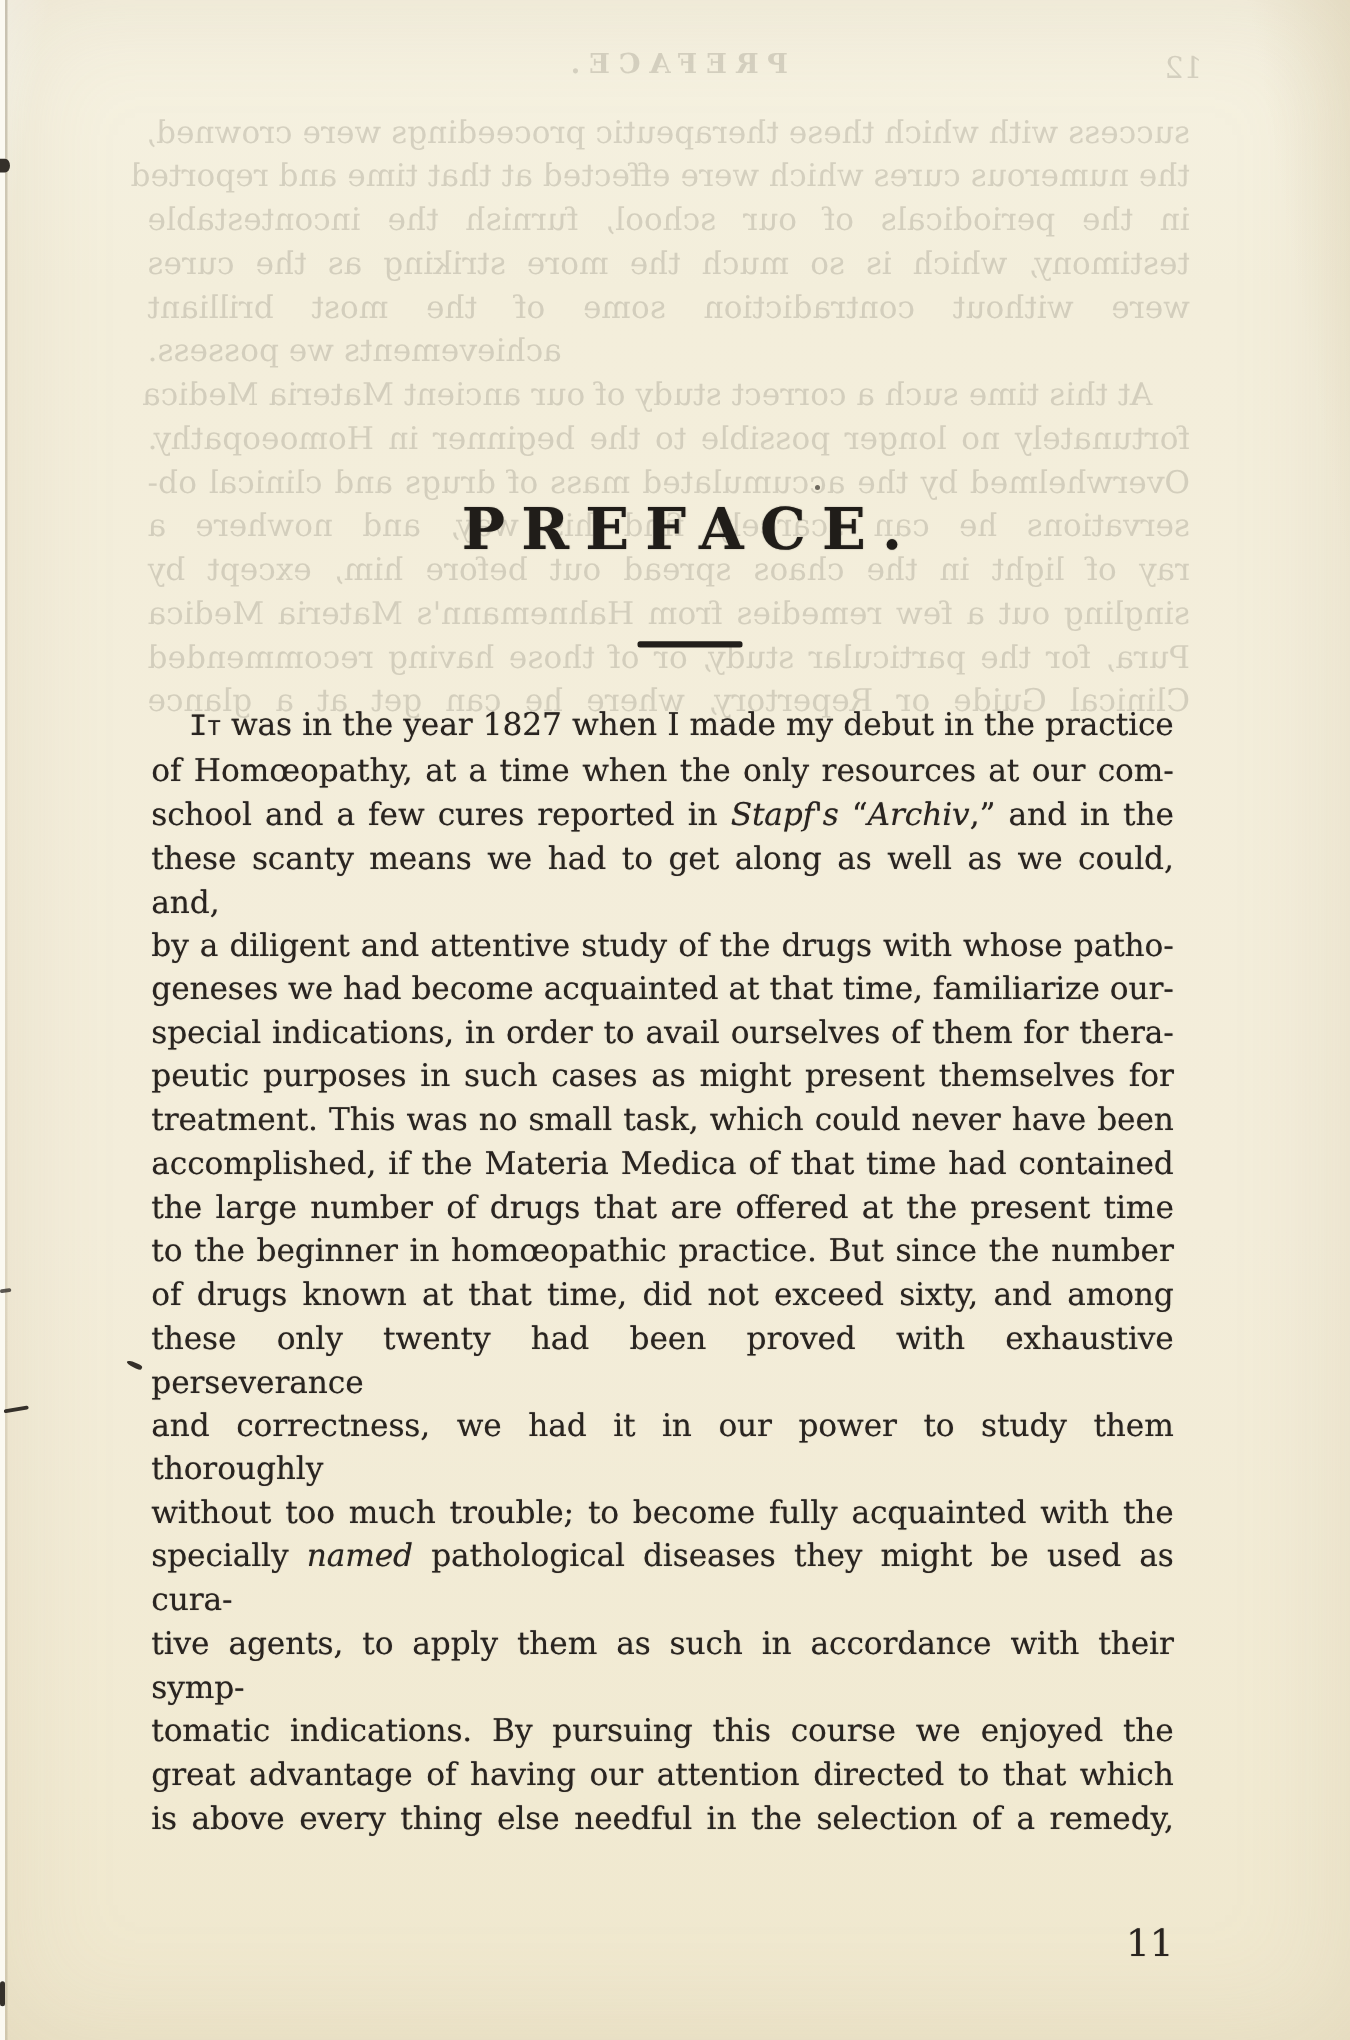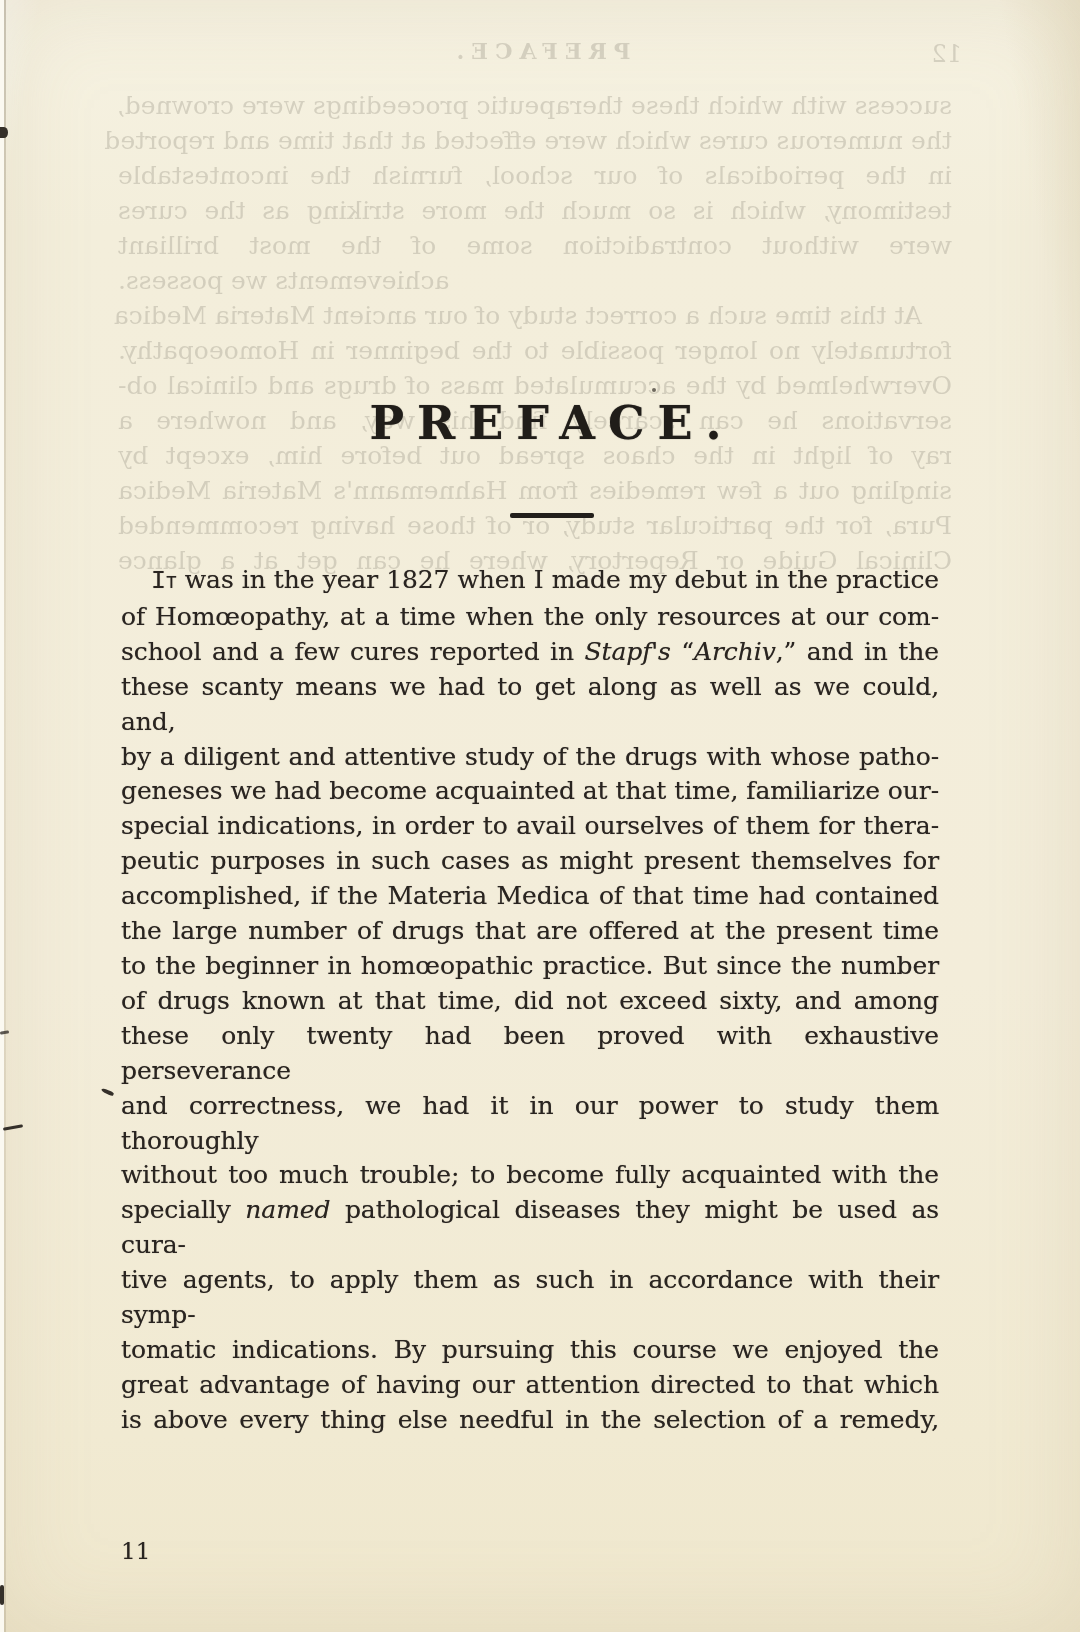--- a/index.html
+++ b/index.html
@@ -82,22 +82,22 @@
     color: #292420;
     text-shadow: 0 0 0.7px rgba(41,36,32,0.55);
   }
   .bline { text-align: justify; text-align-last: justify; }
   .bline.indent { text-indent: 30px; }
   .seg-i { font-style: italic; }
   .seg-sc { font-variant: small-caps; font-family: Liberation Mono, monospace; }
 
   .folio {
     position: absolute; top: 1538px; left: 121px; width: 818px;
-    text-align: left;
-    font-size: 23px;
+    text-align: right;
+    font-size: 30px;
     color: #292420;
     text-shadow: 0 0 0.7px rgba(41,36,32,0.55);
   }
 
   
   .speck { position: absolute; background: #35302a; pointer-events: none; }
   .speck.s1 { left: 0;   top: 127px;  width: 8px;  height: 11px; border-radius: 0 60% 60% 0; }
   .speck.s2 { left: 0;   top: 1031px; width: 9px;  height: 3px;  border-radius: 2px; transform: rotate(-8deg); opacity:.8; }
   .speck.s3 { left: 101px; top: 1090px; width: 13px; height: 4px; border-radius: 60% 40% 40% 60%; transform: rotate(24deg); }
   .speck.s4 { left: 3px; top: 1126px; width: 20px; height: 3px;  border-radius: 2px; transform: rotate(-10deg); }
@@ -139,20 +139,21 @@
 
   <div class="body-text">
       <div class="bline indent"><span class="seg-sc">It</span><span> was in the year 1827 when I made my debut in the practice</span></div>
       <div class="bline"><span>of Homœopathy, at a time when the only resources at our com-</span></div>
       <div class="bline"><span>school and a few cures reported in </span><span class="seg-i">Stapf's</span><span> “</span><span class="seg-i">Archiv</span><span>,” and in the</span></div>
       <div class="bline"><span>these scanty means we had to get along as well as we could, and,</span></div>
       <div class="bline"><span>by a diligent and attentive study of the drugs with whose patho-</span></div>
       <div class="bline"><span>geneses we had become acquainted at that time, familiarize our-</span></div>
       <div class="bline"><span>special indications, in order to avail ourselves of them for thera-</span></div>
       <div class="bline"><span>peutic purposes in such cases as might present themselves for</span></div>
+      <div class="bline"><span>treatment.  This was no small task, which could never have been</span></div>
       <div class="bline"><span>accomplished, if the Materia Medica of that time had contained</span></div>
       <div class="bline"><span>the large number of drugs that are offered at the present time</span></div>
       <div class="bline"><span>to the beginner in homœopathic practice.  But since the number</span></div>
       <div class="bline"><span>of drugs known at that time, did not exceed sixty, and among</span></div>
       <div class="bline"><span>these only twenty had been proved with exhaustive perseverance</span></div>
       <div class="bline"><span>and correctness, we had it in our power to study them thoroughly</span></div>
       <div class="bline"><span>without too much trouble; to become fully acquainted with the</span></div>
       <div class="bline"><span>specially </span><span class="seg-i">named</span><span> pathological diseases they might be used as cura-</span></div>
       <div class="bline"><span>tive agents, to apply them as such in accordance with their symp-</span></div>
       <div class="bline"><span>tomatic indications.  By pursuing this course we enjoyed the</span></div>

